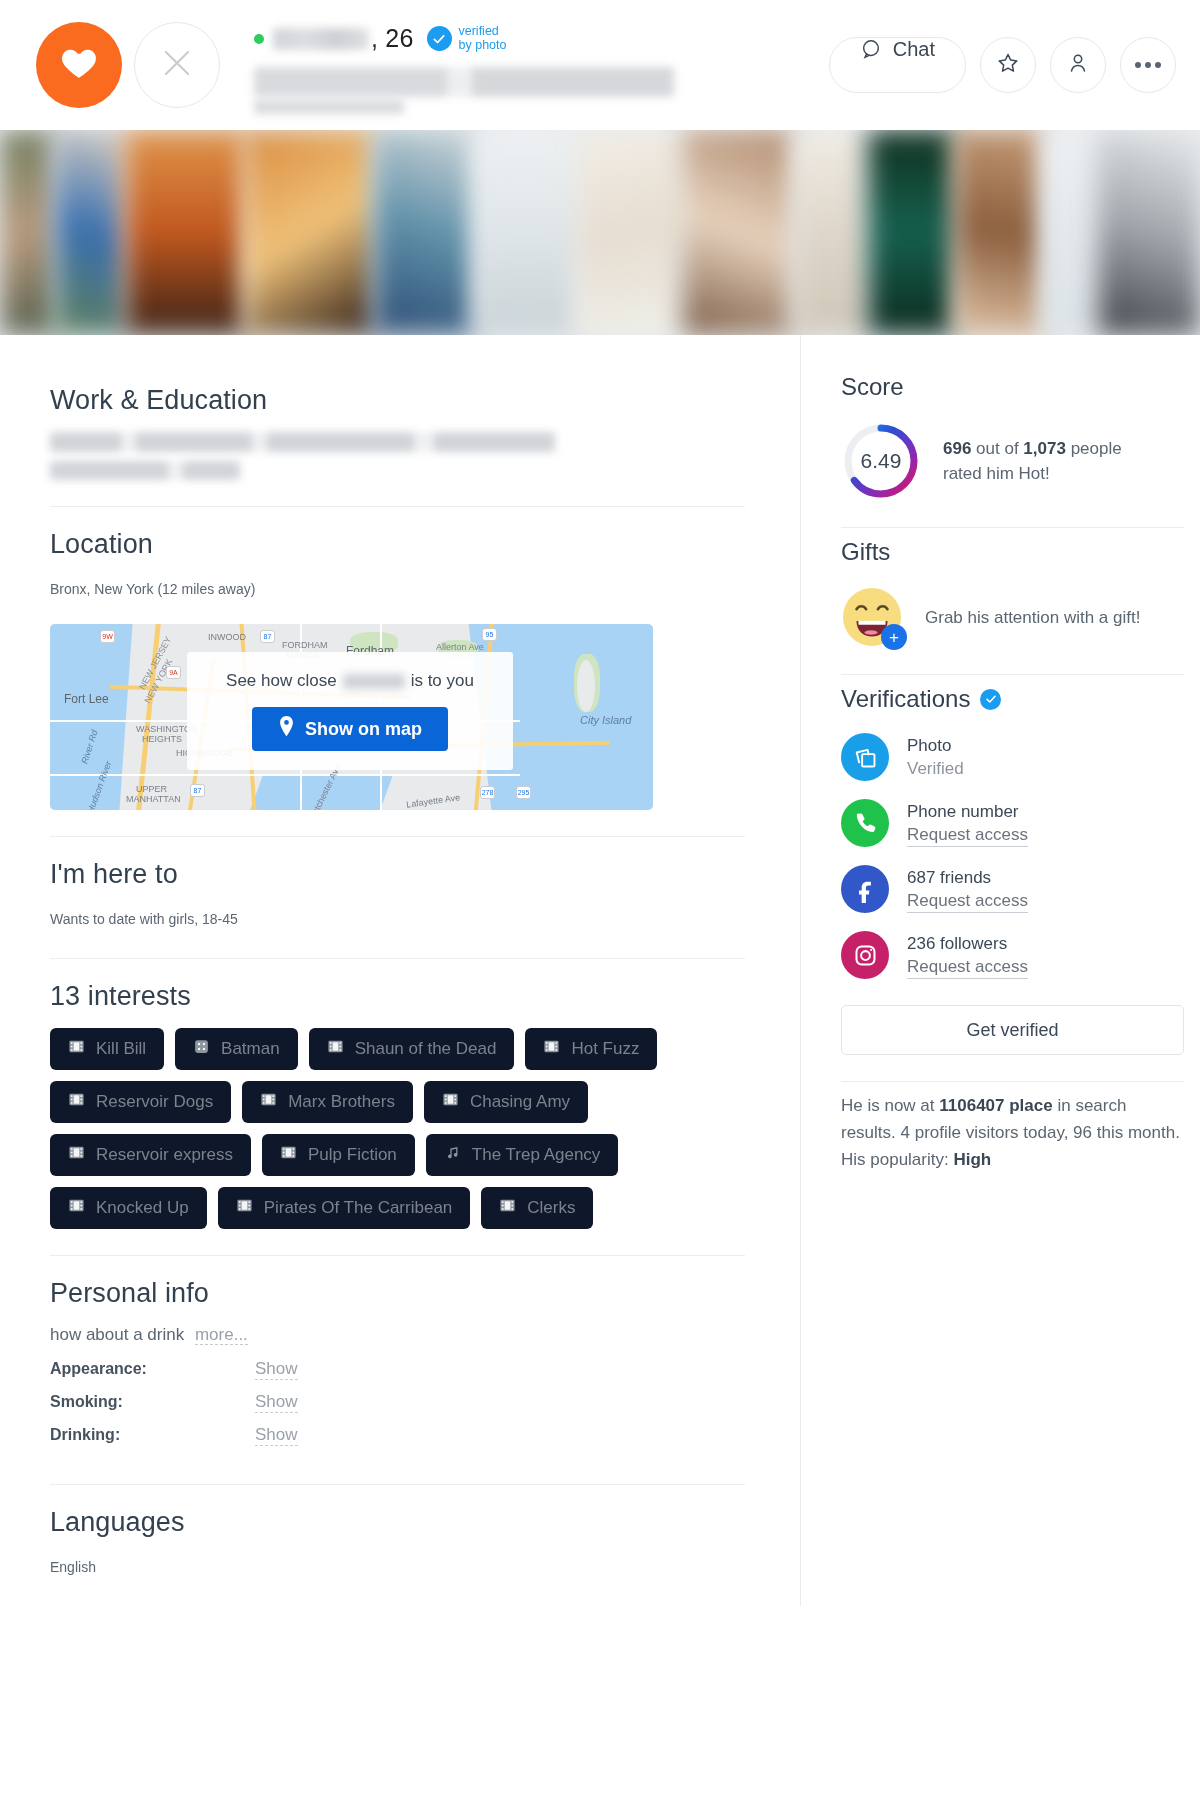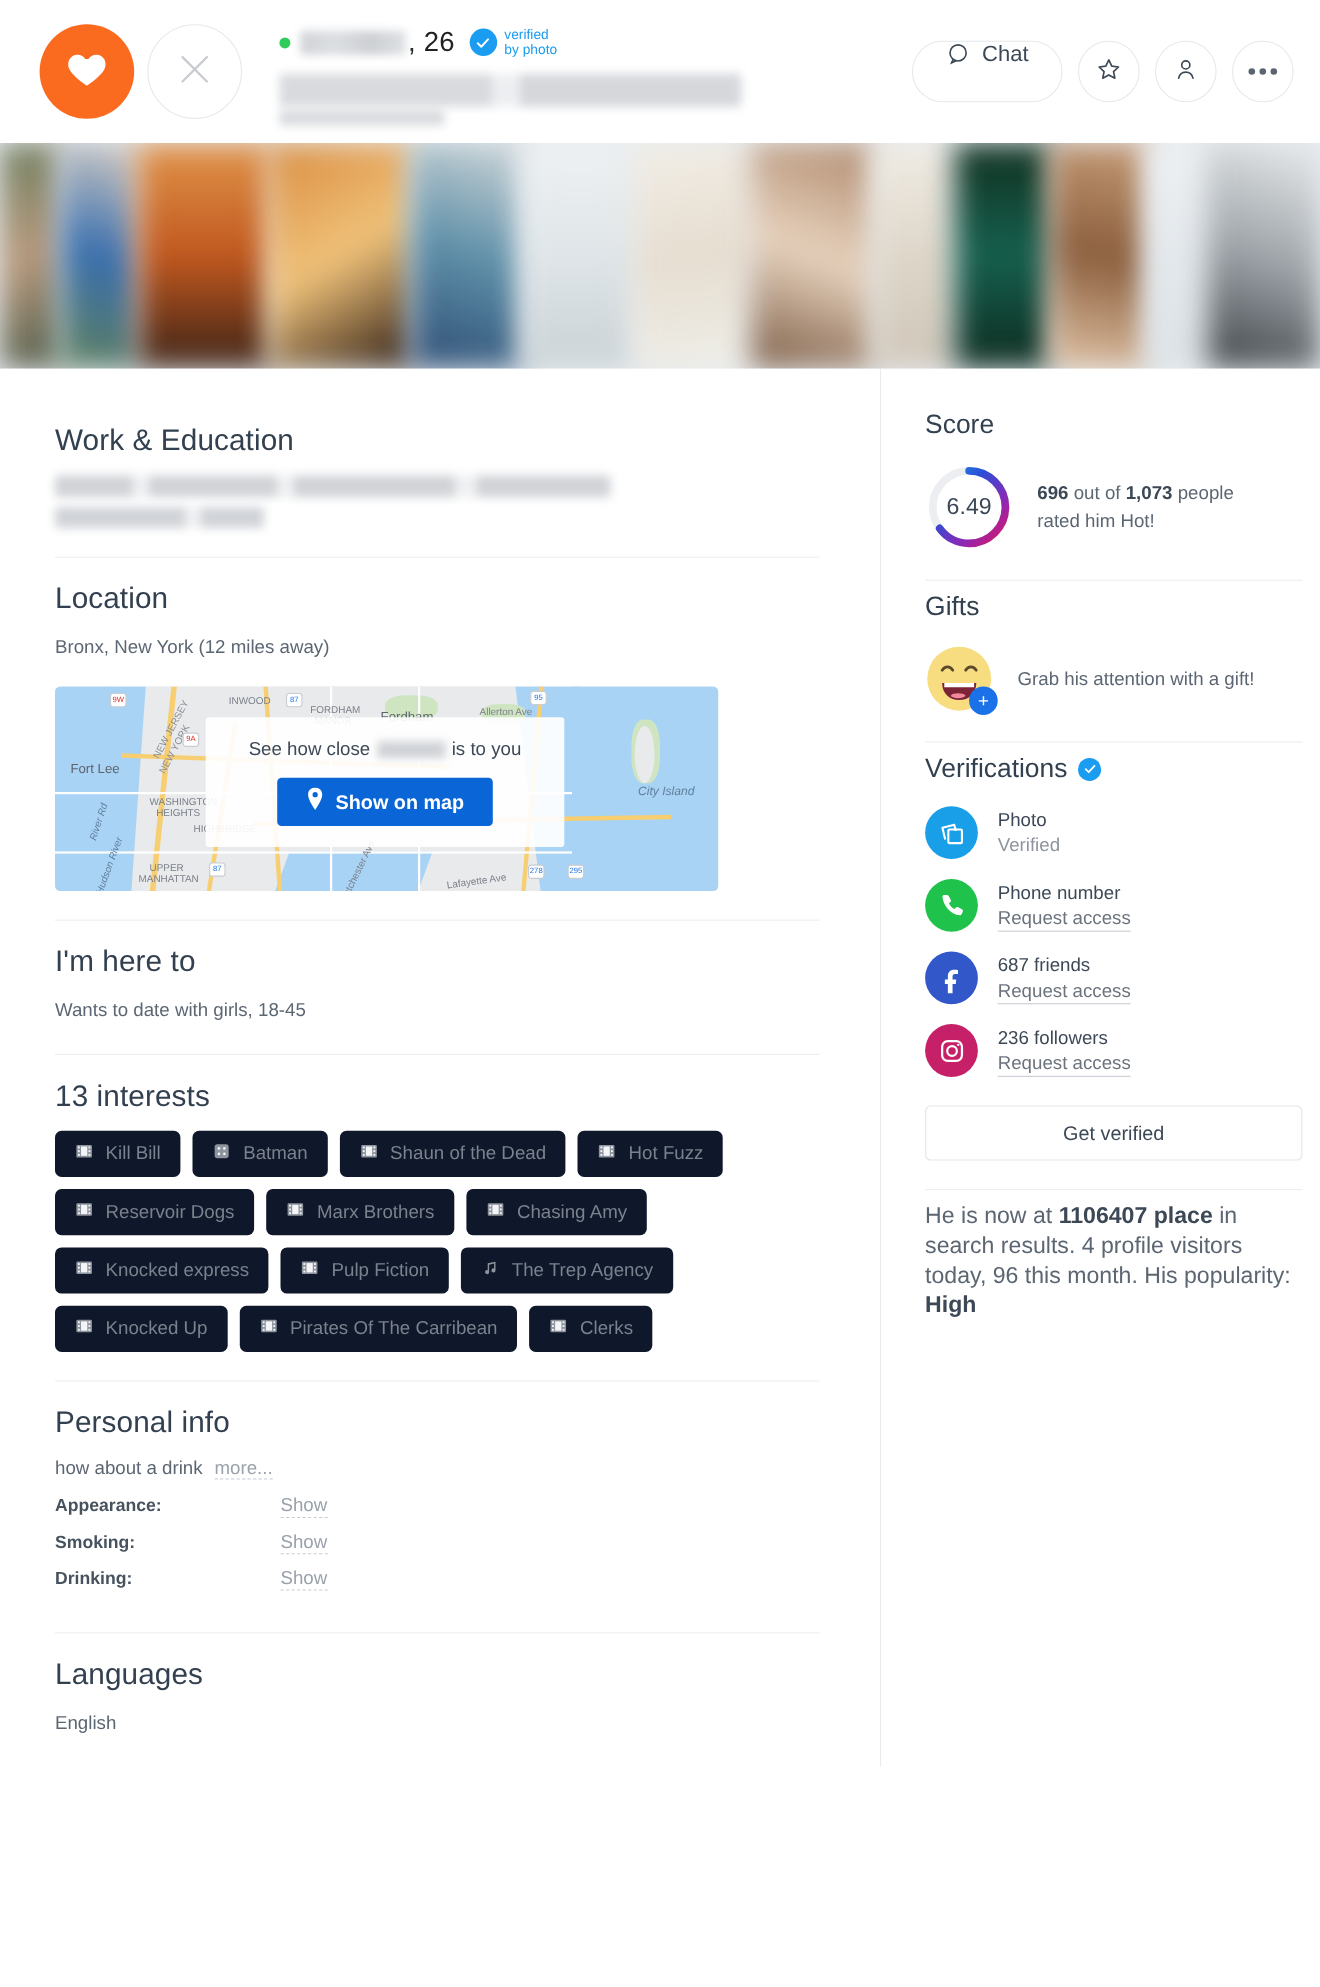--- a/index.html
+++ b/index.html
@@ -97,21 +97,21 @@
   .left-col { width: 800px; padding: 28px 55px 0 50px; }
   .divider-v { width: 1px; background: #e9ebee; align-self: stretch; }
   .right-col { width: 399px; padding: 28px 16px 0 40px; }
 
   .sec { padding: 22px 0 26px 0; border-bottom: 1px solid #ededf0; }
   .sec.last { border-bottom: none; }
   h2.sec-title {
     font-size: 27px; font-weight: 400; color: #33404f;
     letter-spacing: .1px; margin-bottom: 16px;
   }
-  .sec-sub { font-size: 17px; color: #5c6672; line-height: 26px; }
+  .sec-sub { font-size: 14px; color: #5c6672; line-height: 26px; }
 
   .blur-we {
     width: 505px; height: 20px; border-radius: 3px;
     background: linear-gradient(90deg,#c9ccd1 0 14%,#eceef0 14% 17%,#c9ccd1 17% 40%,#eceef0 40% 43%,#c9ccd1 43% 72%,#eceef0 72% 76%,#c9ccd1 76% 100%);
     filter: blur(4.5px); opacity: .85;
   }
   .blur-we2 {
     margin-top: 9px; width: 190px; height: 19px; border-radius: 3px;
     background: linear-gradient(90deg,#c9ccd1 0 62%,#eceef0 62% 70%,#c9ccd1 70% 100%);
     filter: blur(4.5px); opacity: .85;
@@ -211,21 +211,21 @@
   .v-t1 { font-size: 17px; color: #3c4856; line-height: 23px; }
   .v-t2 { font-size: 17px; color: #8d949d; line-height: 23px; }
   .v-link { font-size: 17px; color: #6b737d; line-height: 23px;
     border-bottom: 1px solid #c9ced4; cursor: pointer; display: inline-block; }
   .get-verified {
     margin-top: 8px; width: 100%; height: 50px; border-radius: 5px;
     border: 1px solid #e3e5e9; background: #fff;
     font-size: 18px; color: #3c4856; cursor: pointer;
     font-family: "Liberation Sans", sans-serif;
   }
-  .pop-txt { font-size: 21px; line-height: 27px; color: #5c6672; }
+  .pop-txt { font-size: 17px; line-height: 27px; color: #5c6672; }
   .pop-txt b { color: #3c4856; font-weight: bold; }
 </style>
 </head>
 <body>
 
 <div class="page">
 
   <div class="header">
 
     <div class="heart-btn">
@@ -515,21 +515,21 @@
                   <g fill="#f4f5f7">
                     <rect x="4" y="6" width="2.4" height="2.4"></rect>
                     <rect x="4" y="10.8" width="2.4" height="2.4"></rect>
                     <rect x="4" y="15.6" width="2.4" height="2.4"></rect>
                     <rect x="17.6" y="6" width="2.4" height="2.4"></rect>
                     <rect x="17.6" y="10.8" width="2.4" height="2.4"></rect>
                     <rect x="17.6" y="15.6" width="2.4" height="2.4"></rect>
                     <rect x="8" y="6" width="8" height="12"></rect>
                   </g>
                 </svg></span>
-              <span>Knocked express</span>
+              <span>Reservoir express</span>
             </div>
             <div class="tag">
               <span><svg viewBox="0 0 24 24" fill="#8d949d">
                   <rect x="2" y="4" width="20" height="16" rx="1.5"></rect>
                   <g fill="#f4f5f7">
                     <rect x="4" y="6" width="2.4" height="2.4"></rect>
                     <rect x="4" y="10.8" width="2.4" height="2.4"></rect>
                     <rect x="4" y="15.6" width="2.4" height="2.4"></rect>
                     <rect x="17.6" y="6" width="2.4" height="2.4"></rect>
                     <rect x="17.6" y="10.8" width="2.4" height="2.4"></rect>

